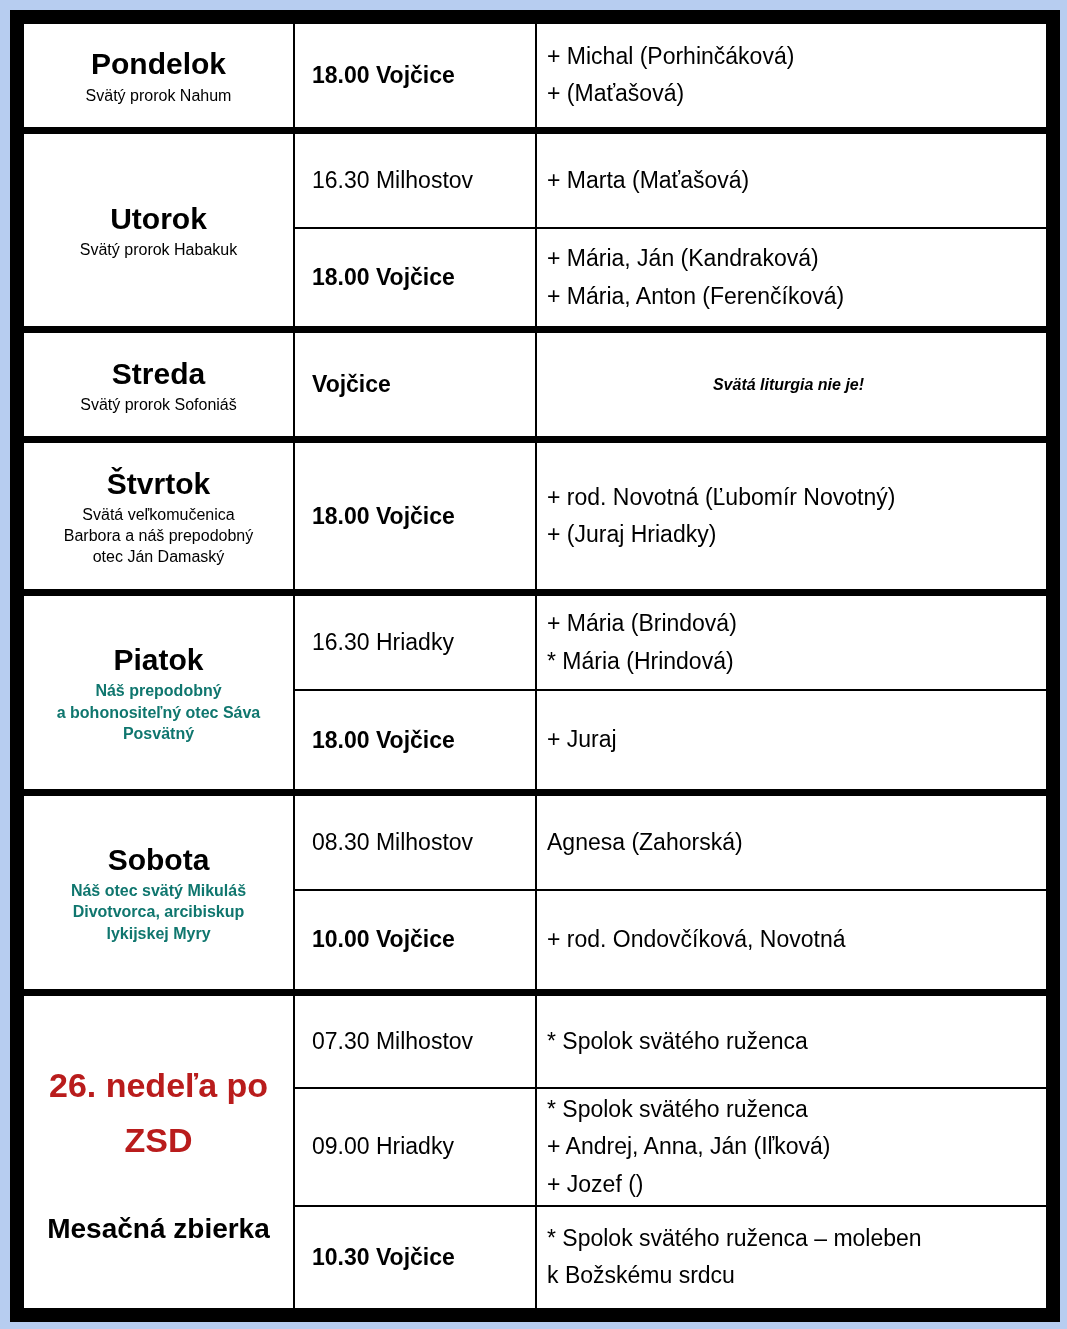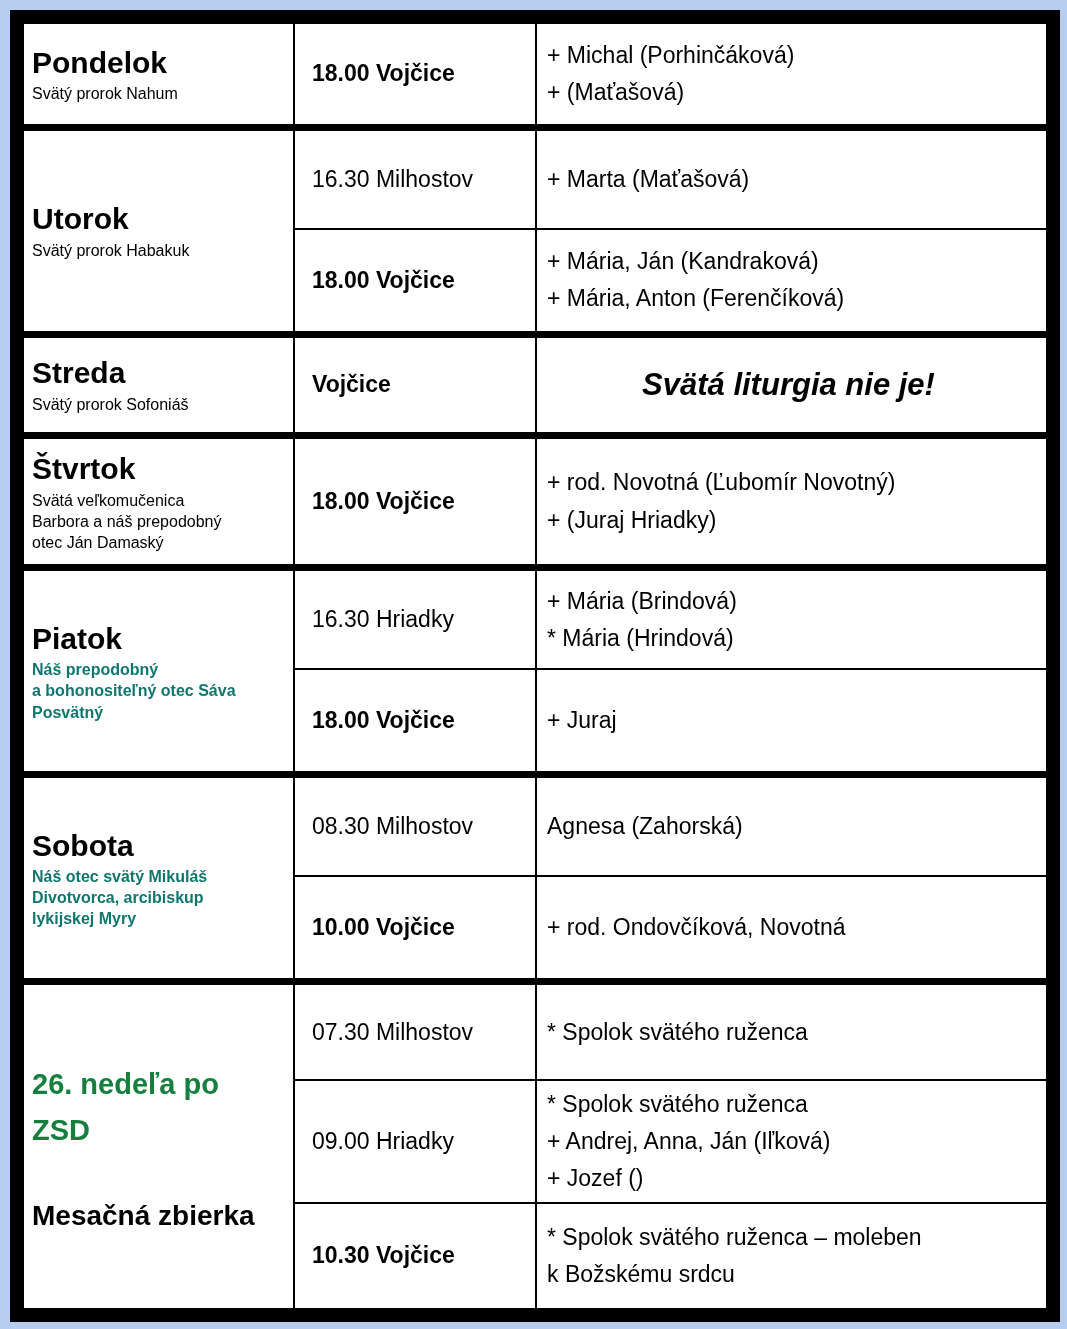--- a/index.html
+++ b/index.html
@@ -32,31 +32,31 @@
   }
   td {
     border: 2px solid #000;
     vertical-align: middle;
     overflow: hidden;
   }
   tr.day-first td {
     border-top: 7px solid #000;
   }
   .day-cell {
-    text-align: left;
-    padding: 8px 8px;
+    text-align: center;
+    padding: 20px 8px;
   }
   .day-title {
     font-size: 30px;
     font-weight: bold;
     line-height: 1.25;
   }
   .day-title.red {
-    color: #15803d;
-    font-size: 29px;
+    color: #b91c1c;
+    font-size: 34px;
     line-height: 1.6;
   }
   .day-subtitle {
     font-size: 16px;
     line-height: 1.32;
     margin-top: 2px;
   }
   .day-subtitle.green {
     color: #0f766e;
     font-weight: bold;
@@ -79,21 +79,21 @@
     font-size: 23px;
     line-height: 1.62;
     padding-left: 10px;
     padding-right: 6px;
     text-align: left;
   }
   .intent-cell.notice {
     text-align: center;
     font-weight: bold;
     font-style: italic;
-    font-size: 31px;
+    font-size: 16px;
     padding-left: 0;
   }
 </style>
 </head>
 <body>
 
 <div class="frame">
   <table class="schedule">
     <colgroup>
       <col style="width:270px">

